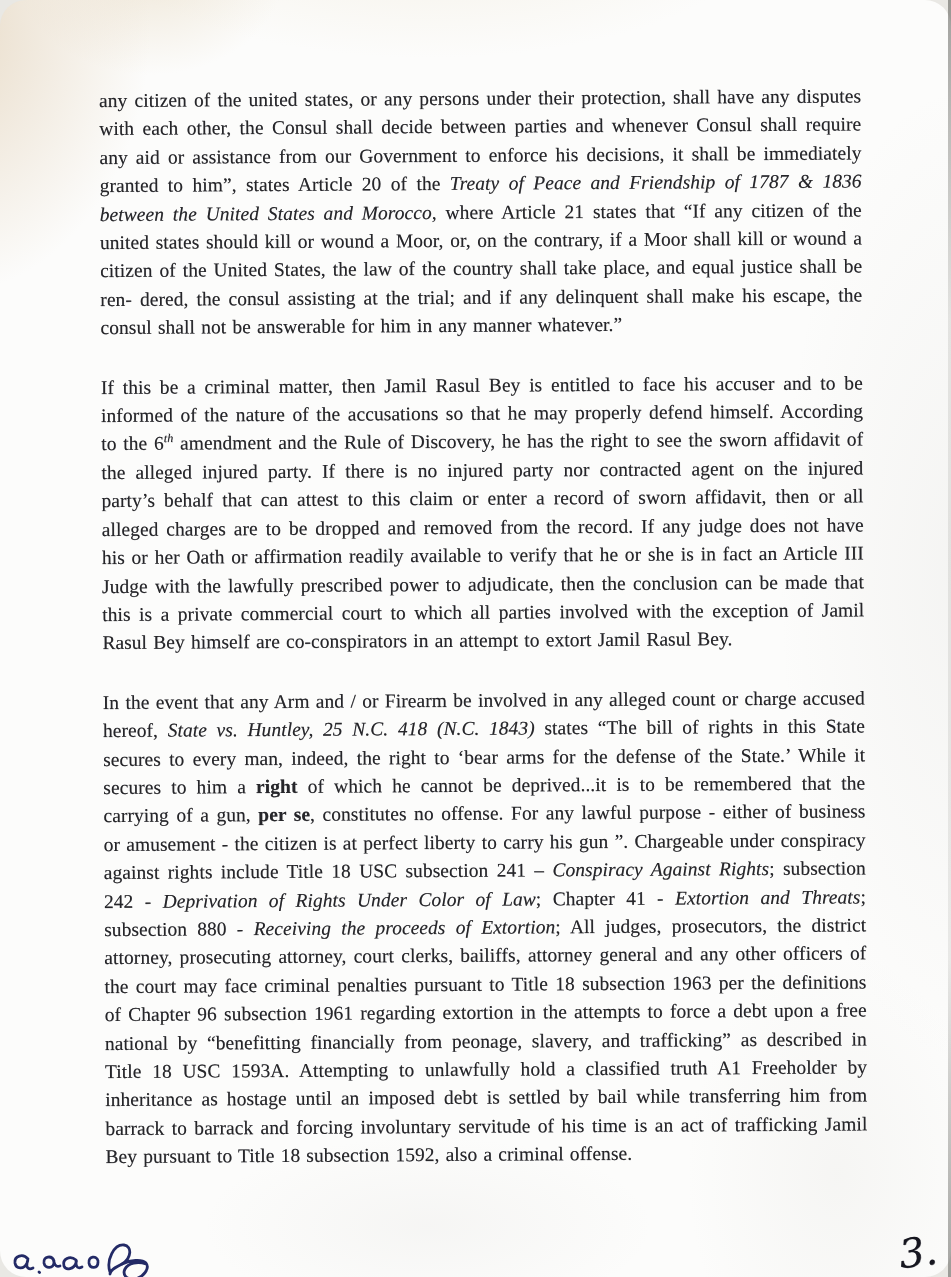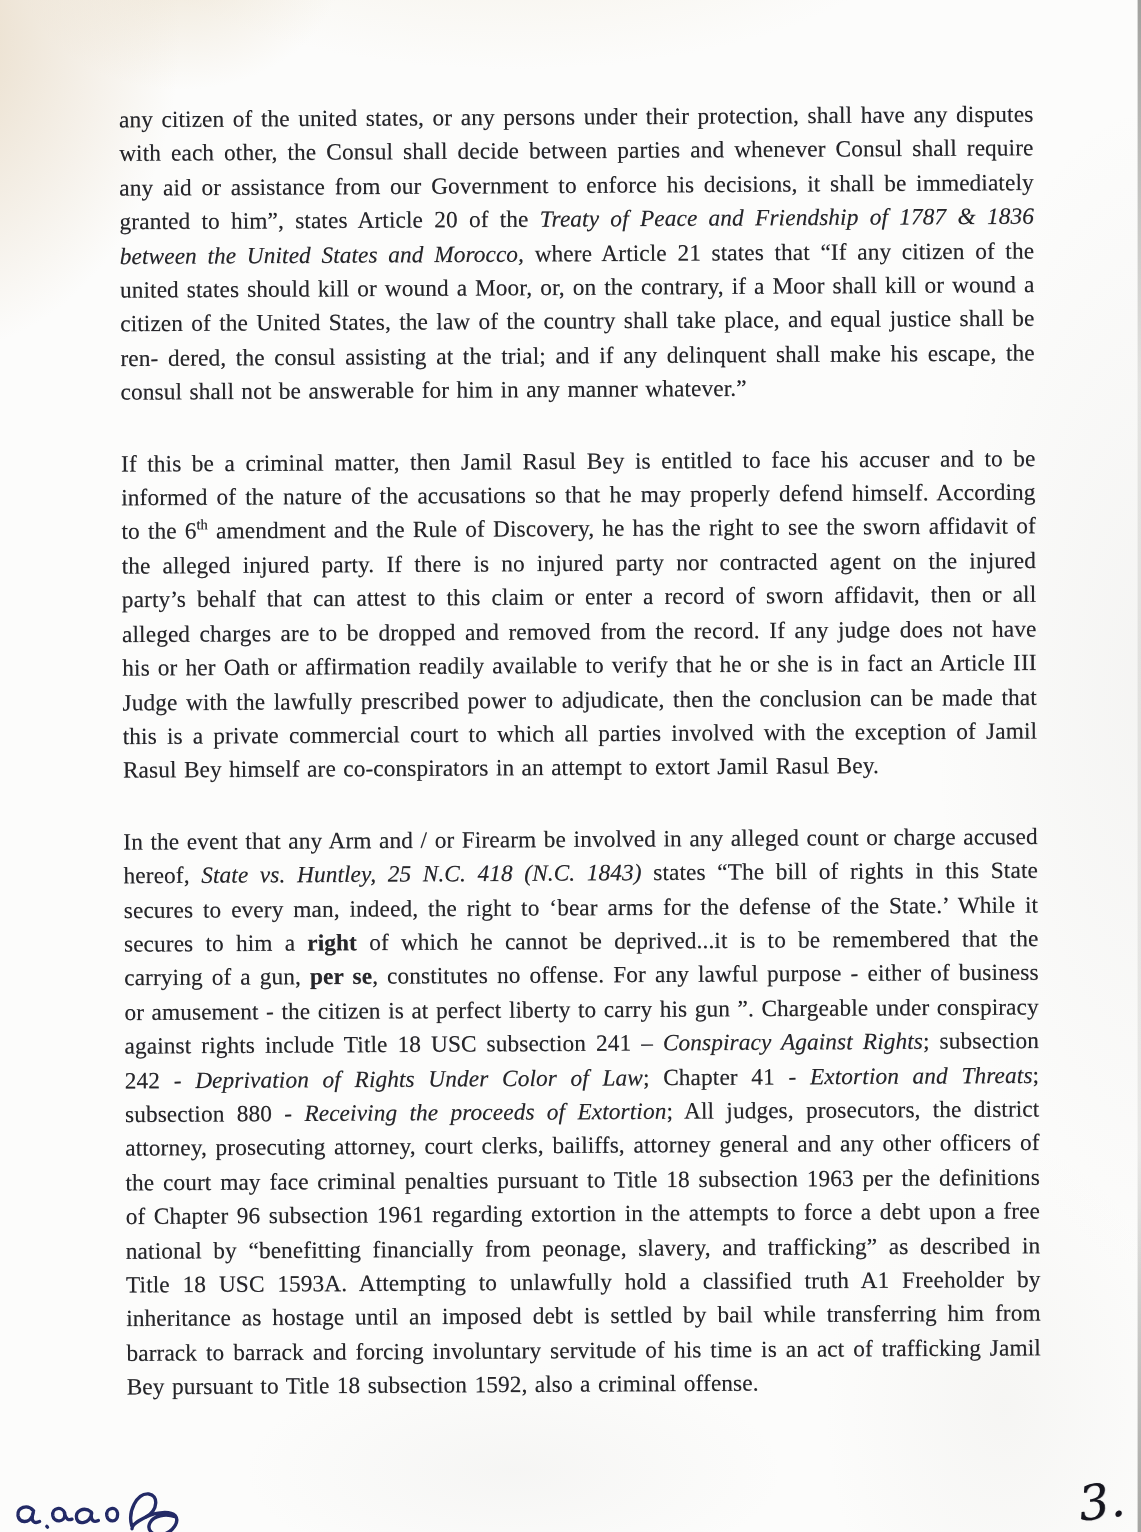--- a/index.html
+++ b/index.html
@@ -18,20 +18,21 @@
     position: absolute;
     inset: 0;
     background:
       radial-gradient(ellipse 300px 380px at -60px 30px, rgba(228,212,188,0.85), rgba(228,212,188,0) 70%),
       radial-gradient(ellipse 180px 140px at 150px -30px, rgba(233,221,199,0.65), rgba(233,221,199,0) 75%),
       radial-gradient(ellipse 420px 160px at 45% -70px, rgba(243,238,226,0.8), rgba(243,238,226,0) 80%),
       radial-gradient(ellipse 260px 700px at 101% 45%, rgba(176,174,168,0.10), rgba(176,174,168,0) 70%),
       radial-gradient(ellipse 300px 120px at 45% 96%, rgba(190,188,182,0.10), rgba(190,188,182,0) 75%),
       radial-gradient(ellipse 200px 300px at 88% 92%, rgba(200,198,190,0.12), rgba(200,198,190,0) 75%),
       #fcfcfb;
+    border-radius: 26px;
   }
   .edge-right {
     position: absolute;
     top: 0; right: 0;
     width: 3px; height: 100%;
     background: linear-gradient(to bottom,
       rgba(85,85,80,0.55),
       rgba(150,150,144,0.22) 25%,
       rgba(150,150,144,0.18) 75%,
       rgba(80,80,75,0.5));
@@ -50,20 +51,21 @@
     letter-spacing: 0.1px;
     word-spacing: 1.2px;
     text-shadow: 0.2px 0.2px 0.45px rgba(42,42,48,0.5);
   }
   .text-block p.para {
     margin: 0 0 31px 0;
   }
   .text-block sup {
     font-size: 0.62em;
     line-height: 0;
+    font-style: italic;
   }
   .signature-svg {
     position: absolute;
     left: 10px;
     top: 1236px;
   }
   .page-number {
     position: absolute;
     right: 14px;
     bottom: 2px;

